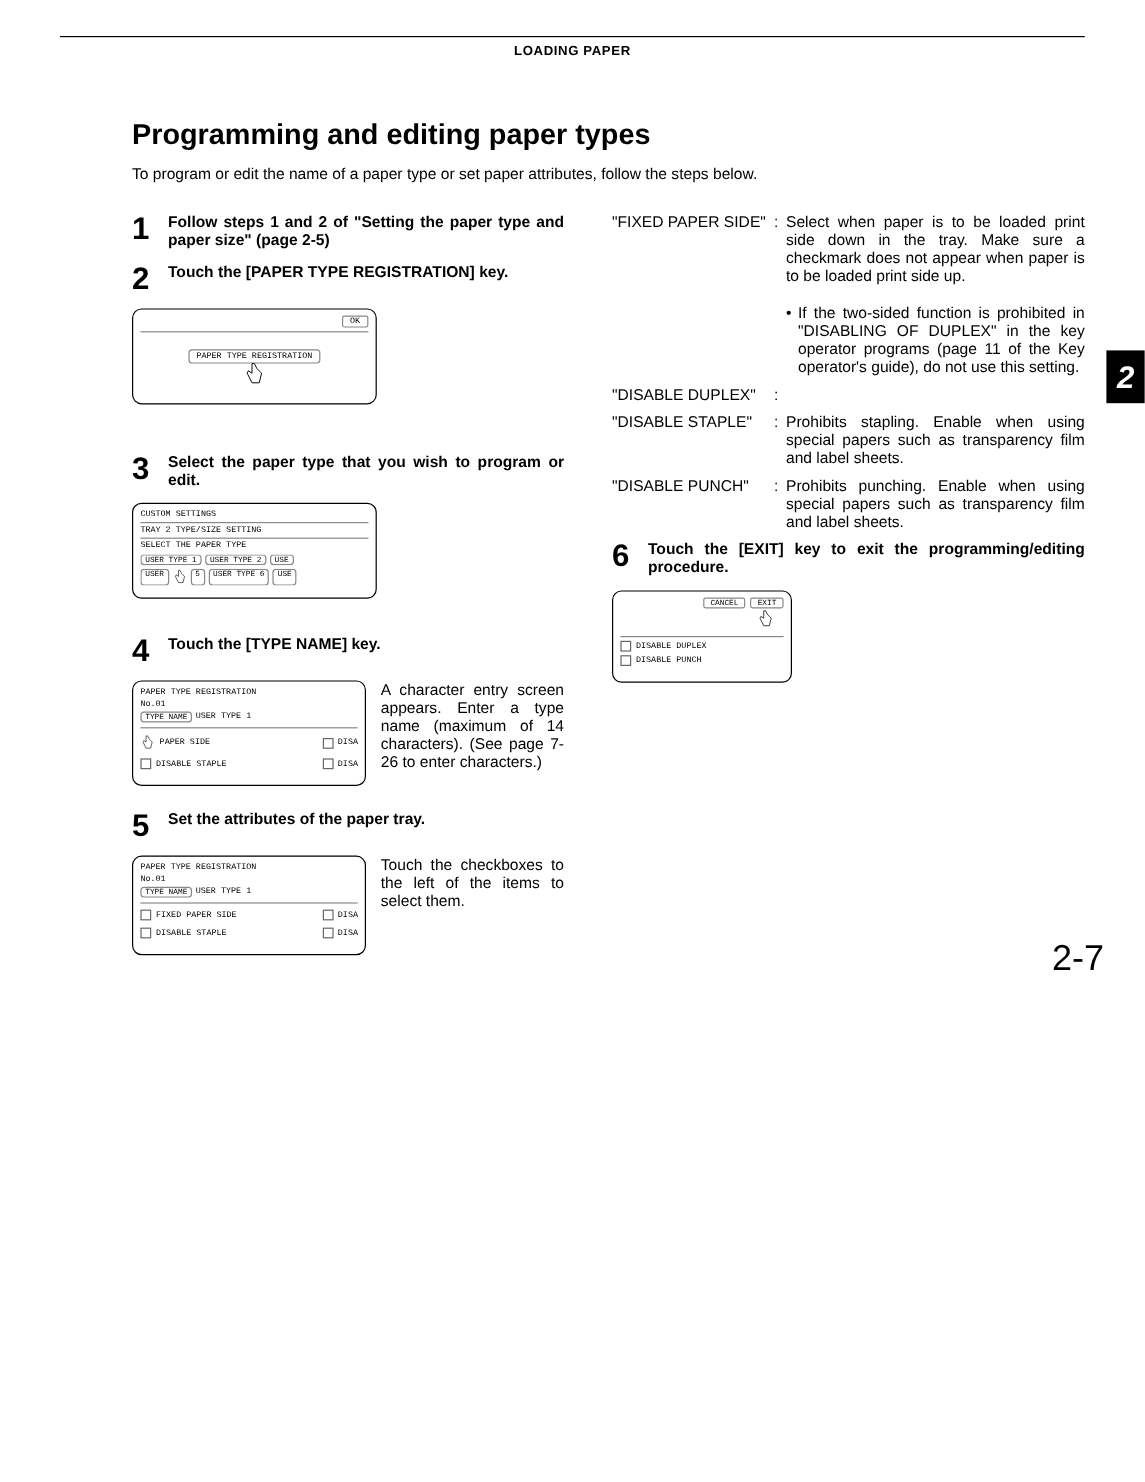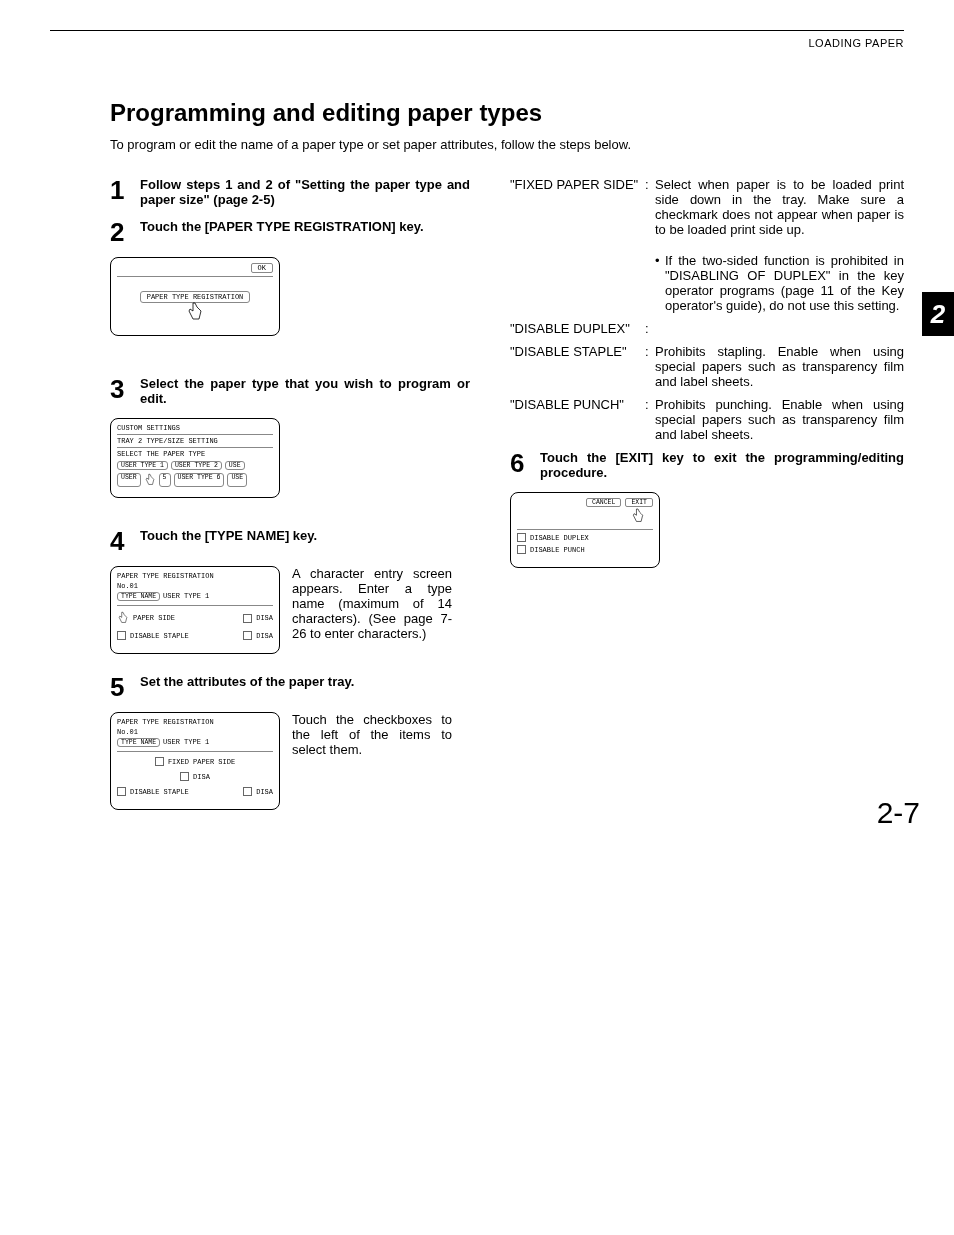--- a/index.html
+++ b/index.html
@@ -11,22 +11,22 @@
     width: 954px;
     margin: 0 auto;
     padding: 30px 50px 20px 50px;
     position: relative;
   }
   .header-line {
     border-top: 1px solid #000;
     margin-bottom: 6px;
   }
   .header-text {
-    text-align: right;
-    font-weight: normal;
+    text-align: center;
+    font-weight: bold;
     font-size: 11px;
     letter-spacing: 0.5px;
     margin-bottom: 50px;
   }
   .main-title {
     font-size: 24px;
     font-weight: bold;
     margin-bottom: 10px;
     margin-left: 60px;
   }
@@ -51,21 +51,21 @@
     line-height: 1;
     width: 30px;
     flex-shrink: 0;
   }
   .step-title { font-weight: bold; font-size: 13px; text-align: justify; }
   .step-title-wide { text-align: justify; text-align-last: left; }
 
   .dialog {
     border: 1px solid #000;
     border-radius: 8px;
-    width: 170px;
+    width: 204px;
     padding: 5px 6px 10px 6px;
     font-family: "Courier New", monospace;
     font-size: 7px;
     margin-top: 6px;
     margin-bottom: 18px;
     position: relative;
   }
   .dialog-row { display: flex; justify-content: flex-end; margin-bottom: 3px; }
   .ok-btn { border: 1px solid #888; border-radius: 2px; padding: 0 6px; font-size: 7px; }
   .hr-thin { border-top: 1px solid #888; margin: 2px 0; }
@@ -257,21 +257,21 @@
 
     <div class="step4-wrap">
       <div class="dialog" style="margin:0;">
         <div class="dialog-title-line">PAPER TYPE REGISTRATION</div>
         <div class="dialog-title-line">No.01</div>
         <div style="display:flex; gap:3px;">
           <span class="tiny-btn">TYPE NAME</span>
           <span style="font-size:7px">USER TYPE 1</span>
         </div>
         <div class="hr-thin" style="margin-top:4px;"></div>
-        <div style="display:flex; justify-content:space-between; align-items:center;flex-direction:column;">
+        <div style="display:flex; justify-content:space-between; ">
           <div class="checkbox-row">
               <span class="chk"></span>
               <span style="font-size:7px">FIXED PAPER SIDE</span>
             </div>
           <div class="checkbox-row">
               <span class="chk"></span>
               <span style="font-size:7px">DISA</span>
             </div>
         </div>
         <div style="display:flex; justify-content:space-between; align-items:center;">

